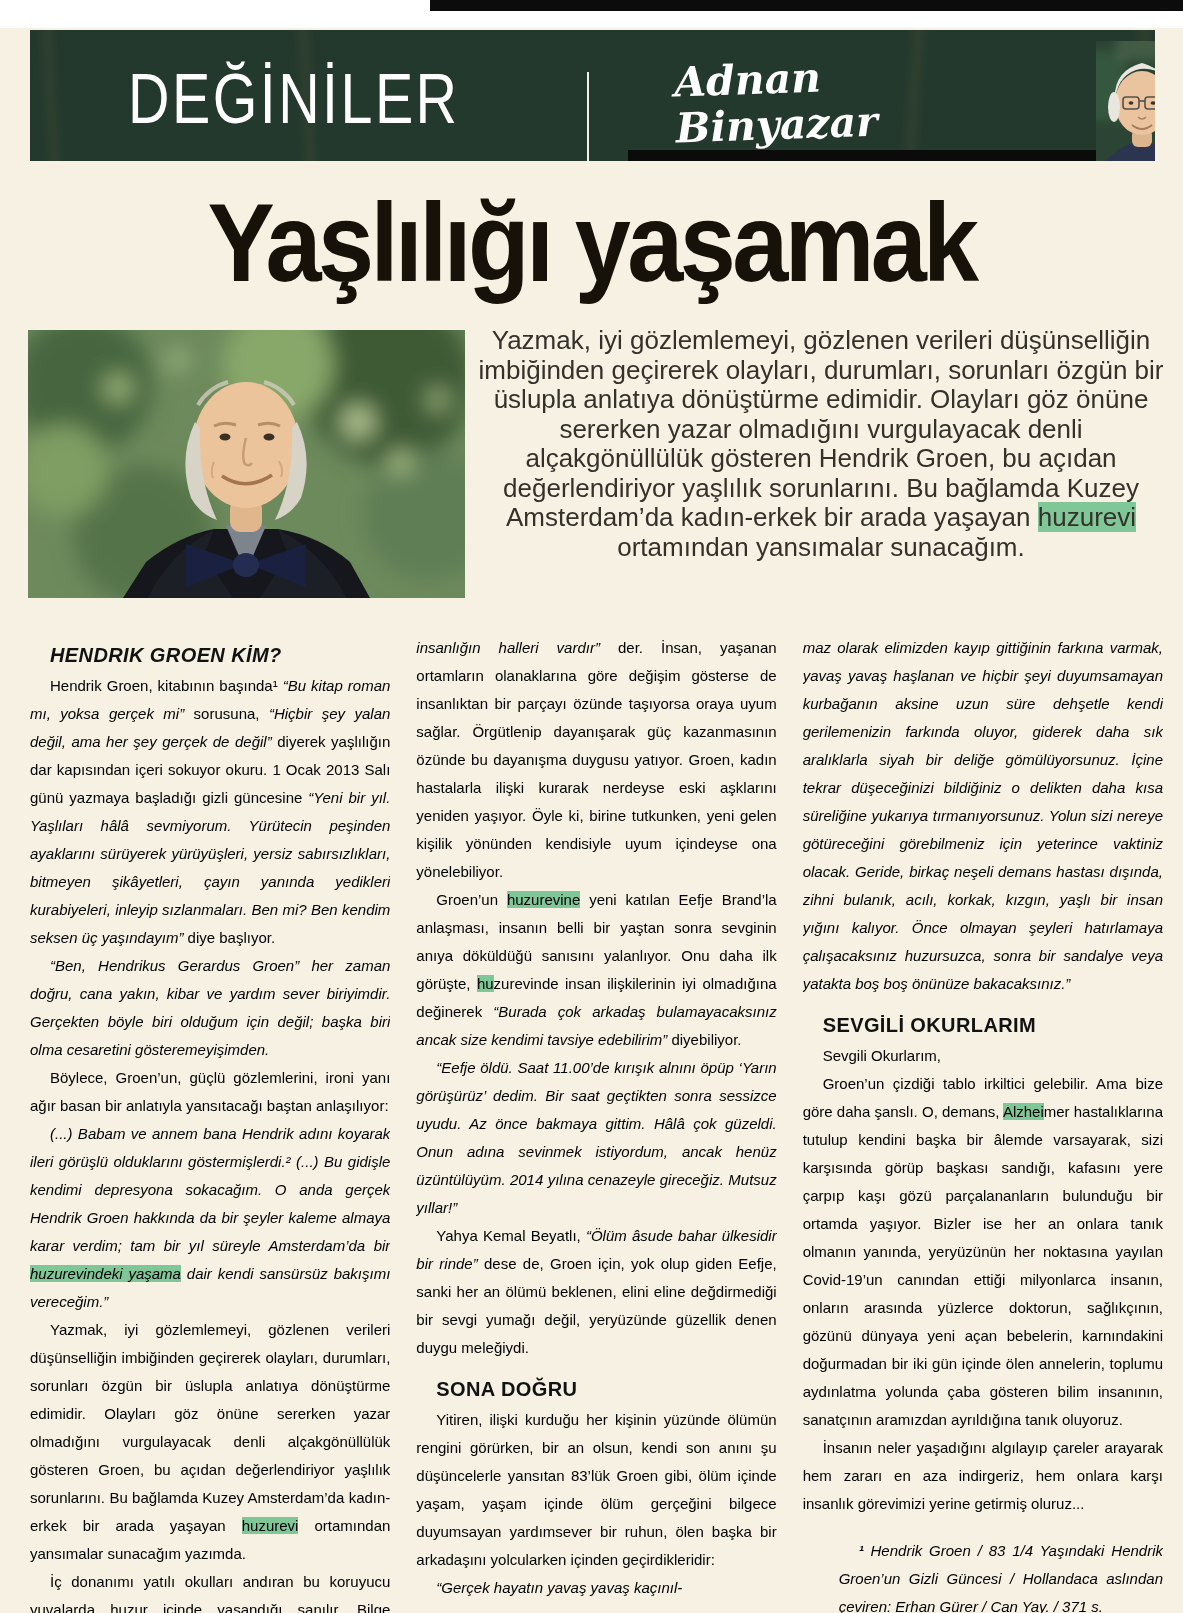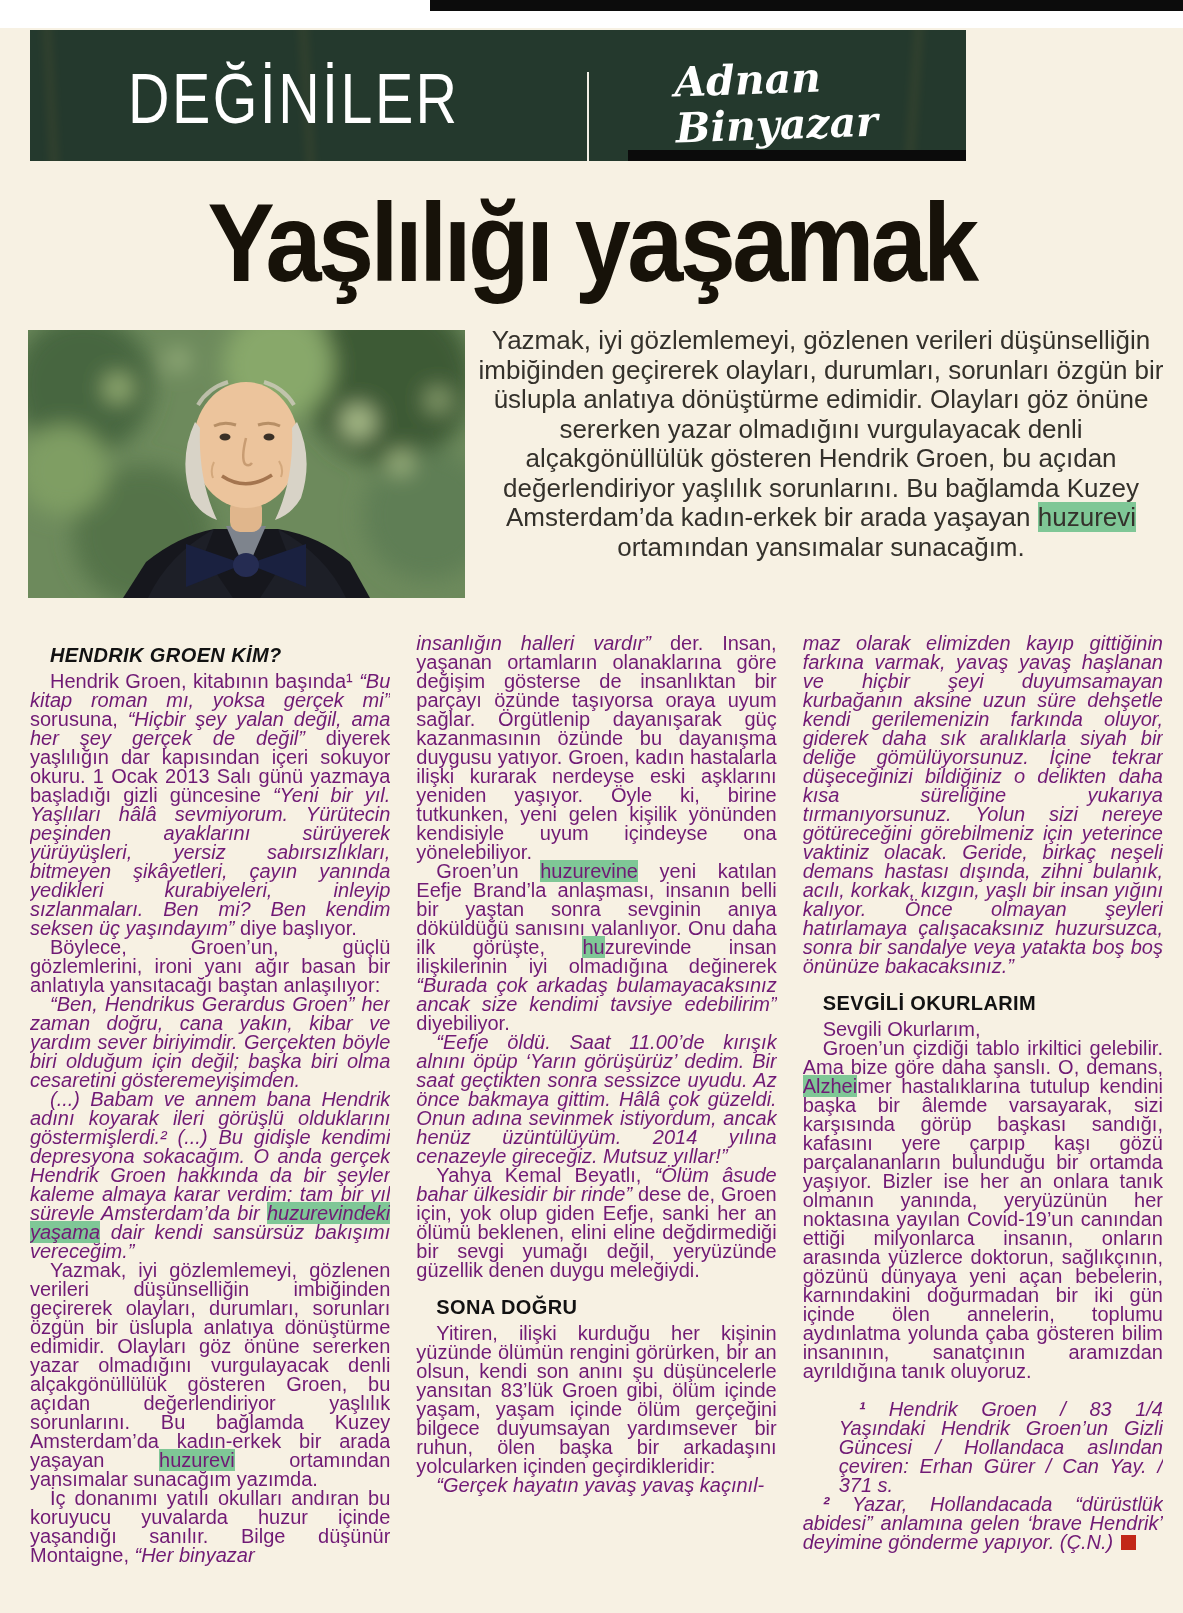--- a/index.html
+++ b/index.html
@@ -9,21 +9,21 @@
     position:relative;overflow:hidden;
     font-family:"Liberation Sans",sans-serif;
     -webkit-font-smoothing:antialiased;
   }
   
   .top-strip{position:absolute;left:0;top:0;width:1183px;height:28px;background:#ffffff;}
   .top-black{position:absolute;left:430px;top:0;width:753px;height:11px;background:#0c0c0c;}
 
   
   .masthead{
-    position:absolute;left:30px;top:30px;width:936px;height:131px;
+    position:absolute;left:30px;top:30px;width:1125px;height:131px;
     background:#24392d;overflow:hidden;
   }
   .masthead .deco1,.masthead .deco2{
     position:absolute;border:6px solid #6f6434;opacity:.28;filter:blur(5px);
   }
   .masthead .deco1{left:18px;top:-30px;width:250px;height:190px;transform:rotate(-3deg);}
   .masthead .deco2{left:880px;top:-20px;width:220px;height:200px;transform:rotate(4deg);}
   .m-title{
     position:absolute;left:98px;top:34px;
     font-size:70px;line-height:70px;color:#ffffff;font-weight:400;
@@ -67,21 +67,21 @@
     display:flex;gap:26px;overflow:hidden;
   }
   .col{flex:1 1 0;overflow:hidden;}
   .col h3{
     margin:16px 0 5px 0;padding-left:20px;
     font-size:20px;font-weight:bold;color:#121212;letter-spacing:.4px;
   }
   .col h3:first-child{margin-top:10px;font-style:italic;}
   .col p{
     margin:0;text-indent:20px;text-align:justify;
-    font-size:20px;line-height:19px;color:#701a75;
+    font-size:15px;line-height:28px;color:#000000;
   }
   .col p.noindent{text-indent:0;}
   .col p.gap{margin-top:19px;margin-left:36px;}
   .it{font-style:italic;}
   .b{font-weight:bold;}
   .hl{background:#7fc796;}
   .end-marker{
     display:inline-block;width:15px;height:15px;background:#c22718;
     margin-left:8px;vertical-align:-1px;
   }
@@ -177,36 +177,37 @@
     <path d="M186,132 Q182,140 185,148 M251,131 Q256,139 253,147" stroke="#d3a87c" stroke-width="2" fill="none"></path>
   </svg>
 </div>
 
 <div class="intro"><span id="intro-text"><span>Yazmak, iyi gözlemlemeyi, gözlenen verileri düşünselliğin imbiğinden geçirerek olayları, durumları, sorunları özgün bir üslupla anlatıya dönüştürme edimidir. Olayları göz önüne sererken yazar olmadığını vurgulayacak denli alçakgönüllülük gösteren Hendrik Groen, bu açıdan değerlendiriyor yaşlılık sorunlarını. Bu bağlamda Kuzey Amsterdam’da kadın-erkek bir arada yaşayan </span><span class="hl">huzurevi</span><span> ortamından yansımalar sunacağım.</span></span></div>
 
 <div class="body-cols">
   <div class="col">
       <h3>HENDRIK GROEN KİM?</h3>
       <p><span>Hendrik Groen, kitabının başında¹ </span><span class="it">“Bu kitap roman mı, yoksa gerçek mi”</span><span> sorusuna, </span><span class="it">“Hiçbir şey yalan değil, ama her şey gerçek de değil”</span><span> diyerek yaşlılığın dar kapısından içeri sokuyor okuru. 1 Ocak 2013 Salı günü yazmaya başladığı gizli güncesine </span><span class="it">“Yeni bir yıl. Yaşlıları hâlâ sevmiyorum. Yürütecin peşinden ayaklarını sürüyerek yürüyüşleri, yersiz sabırsızlıkları, bitmeyen şikâyetleri, çayın yanında yedikleri kurabiyeleri, inleyip sızlanmaları. Ben mi? Ben kendim seksen üç yaşındayım”</span><span> diye başlıyor.</span></p>
+      <p><span class="it">“Ben, Hendrikus Gerardus Groen” her zaman doğru, cana yakın, kibar ve yardım sever biriyimdir. Gerçekten böyle biri olduğum için değil; başka biri olma cesaretini gösteremeyişimden.</span></p>
       <p><span>Böylece, Groen’un, güçlü gözlemlerini, ironi yanı ağır basan bir anlatıyla yansıtacağı baştan anlaşılıyor:</span></p>
-      <p><span class="it">“Ben, Hendrikus Gerardus Groen” her zaman doğru, cana yakın, kibar ve yardım sever biriyimdir. Gerçekten böyle biri olduğum için değil; başka biri olma cesaretini gösteremeyişimden.</span></p>
       <p><span class="it">(...) Babam ve annem bana Hendrik adını koyarak ileri görüşlü olduklarını göstermişlerdi.² (...) Bu gidişle kendimi depresyona sokacağım. O anda gerçek Hendrik Groen hakkında da bir şeyler kaleme almaya karar verdim; tam bir yıl süreyle Amsterdam’da bir </span><span class="it hl">huzurevindeki yaşama</span><span class="it"> dair kendi sansürsüz bakışımı vereceğim.”</span></p>
       <p><span>Yazmak, iyi gözlemlemeyi, gözlenen verileri düşünselliğin imbiğinden geçirerek olayları, durumları, sorunları özgün bir üslupla anlatıya dönüştürme edimidir. Olayları göz önüne sererken yazar olmadığını vurgulayacak denli alçakgönüllülük gösteren Groen, bu açıdan değerlendiriyor yaşlılık sorunlarını. Bu bağlamda Kuzey Amsterdam’da kadın-erkek bir arada yaşayan </span><span class="hl">huzurevi</span><span> ortamından yansımalar sunacağım yazımda.</span></p>
       <p><span>İç donanımı yatılı okulları andıran bu koruyucu yuvalarda huzur içinde yaşandığı sanılır. Bilge düşünür Montaigne, </span><span class="it">“Her binyazar</span></p>
     </div>
   <div class="col">
       <p class="noindent"><span class="it">insanlığın halleri vardır”</span><span> der. İnsan, yaşanan ortamların olanaklarına göre değişim gösterse de insanlıktan bir parçayı özünde taşıyorsa oraya uyum sağlar. Örgütlenip dayanışarak güç kazanmasının özünde bu dayanışma duygusu yatıyor. Groen, kadın hastalarla ilişki kurarak nerdeyse eski aşklarını yeniden yaşıyor. Öyle ki, birine tutkunken, yeni gelen kişilik yönünden kendisiyle uyum içindeyse ona yönelebiliyor.</span></p>
       <p><span>Groen’un </span><span class="hl">huzurevine</span><span> yeni katılan Eefje Brand’la anlaşması, insanın belli bir yaştan sonra sevginin anıya döküldüğü sanısını yalanlıyor. Onu daha ilk görüşte, </span><span class="hl">hu</span><span>zurevinde insan ilişkilerinin iyi olmadığına değinerek </span><span class="it">“Burada çok arkadaş bulamayacaksınız ancak size kendimi tavsiye edebilirim”</span><span> diyebiliyor.</span></p>
       <p><span class="it">“Eefje öldü. Saat 11.00’de kırışık alnını öpüp ‘Yarın görüşürüz’ dedim. Bir saat geçtikten sonra sessizce uyudu. Az önce bakmaya gittim. Hâlâ çok güzeldi. Onun adına sevinmek istiyordum, ancak henüz üzüntülüyüm. 2014 yılına cenazeyle gireceğiz. Mutsuz yıllar!”</span></p>
       <p><span>Yahya Kemal Beyatlı, </span><span class="it">“Ölüm âsude bahar ülkesidir bir rinde”</span><span> dese de, Groen için, yok olup giden Eefje, sanki her an ölümü beklenen, elini eline değdirmediği bir sevgi yumağı değil, yeryüzünde güzellik denen duygu meleğiydi.</span></p>
       <h3>SONA DOĞRU</h3>
       <p><span>Yitiren, ilişki kurduğu her kişinin yüzünde ölümün rengini görürken, bir an olsun, kendi son anını şu düşüncelerle yansıtan 83’lük Groen gibi, ölüm içinde yaşam, yaşam içinde ölüm gerçeğini bilgece duyumsayan yardımsever bir ruhun, ölen başka bir arkadaşını yolcularken içinden geçirdikleridir:</span></p>
       <p><span class="it">“Gerçek hayatın yavaş yavaş kaçınıl-</span></p>
     </div>
   <div class="col">
       <p class="noindent"><span class="it">maz olarak elimizden kayıp gittiğinin farkına varmak, yavaş yavaş haşlanan ve hiçbir şeyi duyumsamayan kurbağanın aksine uzun süre dehşetle kendi gerilemenizin farkında oluyor, giderek daha sık aralıklarla siyah bir deliğe gömülüyorsunuz. İçine tekrar düşeceğinizi bildiğiniz o delikten daha kısa süreliğine yukarıya tırmanıyorsunuz. Yolun sizi nereye götüreceğini görebilmeniz için yeterince vaktiniz olacak. Geride, birkaç neşeli demans hastası dışında, zihni bulanık, acılı, korkak, kızgın, yaşlı bir insan yığını kalıyor. Önce olmayan şeyleri hatırlamaya çalışacaksınız huzursuzca, sonra bir sandalye veya yatakta boş boş önünüze bakacaksınız.”</span></p>
       <h3>SEVGİLİ OKURLARIM</h3>
       <p><span>Sevgili Okurlarım,</span></p>
       <p><span>Groen’un çizdiği tablo irkiltici gelebilir. Ama bize göre daha şanslı. O, demans, </span><span class="hl">Alzhei</span><span>mer hastalıklarına tutulup kendini başka bir âlemde varsayarak, sizi karşısında görüp başkası sandığı, kafasını yere çarpıp kaşı gözü parçalananların bulunduğu bir ortamda yaşıyor. Bizler ise her an onlara tanık olmanın yanında, yeryüzünün her noktasına yayılan Covid-19’un canından ettiği milyonlarca insanın, onların arasında yüzlerce doktorun, sağlıkçının, gözünü dünyaya yeni açan bebelerin, karnındakini doğurmadan bir iki gün içinde ölen annelerin, toplumu aydınlatma yolunda çaba gösteren bilim insanının, sanatçının aramızdan ayrıldığına tanık oluyoruz.</span></p>
+      <p><span>İnsanın neler yaşadığını algılayıp çareler arayarak hem zararı en aza indirgeriz, hem onlara karşı insanlık görevimizi yerine getirmiş oluruz...</span></p>
       <p class="gap footnote"><span class="it b">¹ </span><span class="it">Hendrik Groen / 83 1/4 Yaşındaki Hendrik Groen’un Gizli Güncesi / Hollandaca aslından çeviren: Erhan Gürer / Can Yay. / 371 s.</span></p>
       <p class="footnote"><span class="it b">² </span><span class="it">Yazar, Hollandacada “dürüstlük abidesi” anlamına gelen ‘brave Hendrik’ deyimine gönderme yapıyor. (Ç.N.)</span><span class="end-marker"></span></p>
     </div>
 </div>
 
 </body></html>

